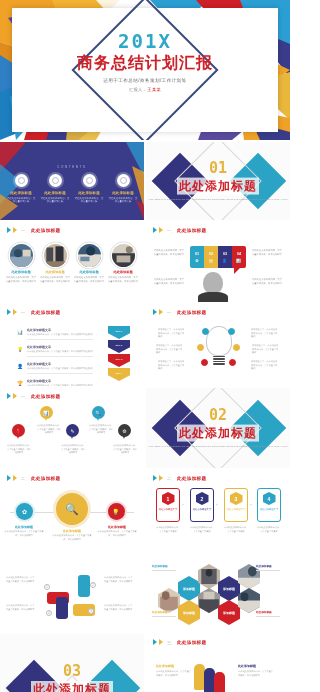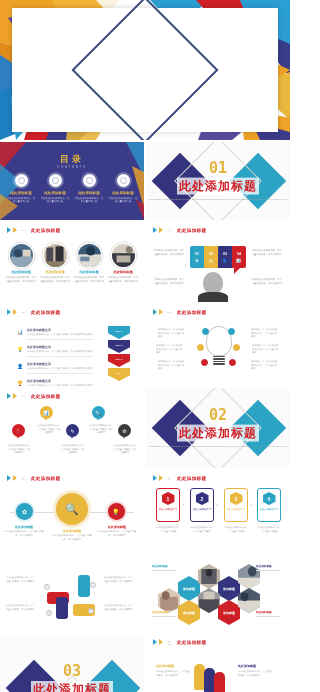--- a/index.html
+++ b/index.html
@@ -167,33 +167,40 @@
       <polygon points="250,84 290,72 290,120" fill="#e8b73c"></polygon>
       <polygon points="214,96 268,110 232,140 198,140" fill="#5b4a9e"></polygon>
       <polygon points="240,108 290,118 290,140 244,140" fill="#efa227"></polygon>
       <polygon points="252,122 290,132 290,140 260,140" fill="#3a3c8a"></polygon>
       <polygon points="96,0 150,0 120,26" fill="#ffffff" opacity=".85"></polygon>
     </svg>
 
     <div class="frame-outer"></div>
     <div class="diamond-line"></div>
 
+    <div class="title-stack">
+      <div class="t-year">201X</div>
+      <div class="t-main">商务总结计划汇报</div>
+      <div class="t-sub">适用于工作总结/商务策划/工作计划等</div>
+      <div class="t-who">
+        <span>汇报人：</span><b>王某某</b>
+      </div>
+    </div>
   </div>
 
   <div class="slide half-l" id="toc-slide">
     <svg width="144" height="78" style="position:absolute;left:0;top:0">
       <rect width="144" height="78" fill="#3a3c8a"></rect>
       <polygon points="0,0 26,0 0,30" fill="#cf2027" opacity=".8"></polygon>
       <polygon points="0,22 22,40 0,62" fill="#2b9fd4" opacity=".7"></polygon>
       <polygon points="0,52 18,64 0,78" fill="#efa227" opacity=".7"></polygon>
       <polygon points="126,0 144,0 144,34" fill="#2b9fd4" opacity=".7"></polygon>
       <polygon points="132,24 144,30 144,66" fill="#efa227" opacity=".8"></polygon>
       <polygon points="136,58 144,62 144,78" fill="#cf2027" opacity=".7"></polygon>
     </svg>
-    <div class="toc-title">目录</div>
     <div class="toc-sub">CONTENTS</div>
     <div class="toc-row">
       <div class="toc-item">
         <div class="toc-circ"></div>
         <div class="toc-h">此处添加标题</div>
         <div class="toc-p">请在此处添加具体内容，文字尽量言简意赅</div>
       </div>
       <div class="toc-item">
         <div class="toc-circ"></div>
         <div class="toc-h">此处添加标题</div>

